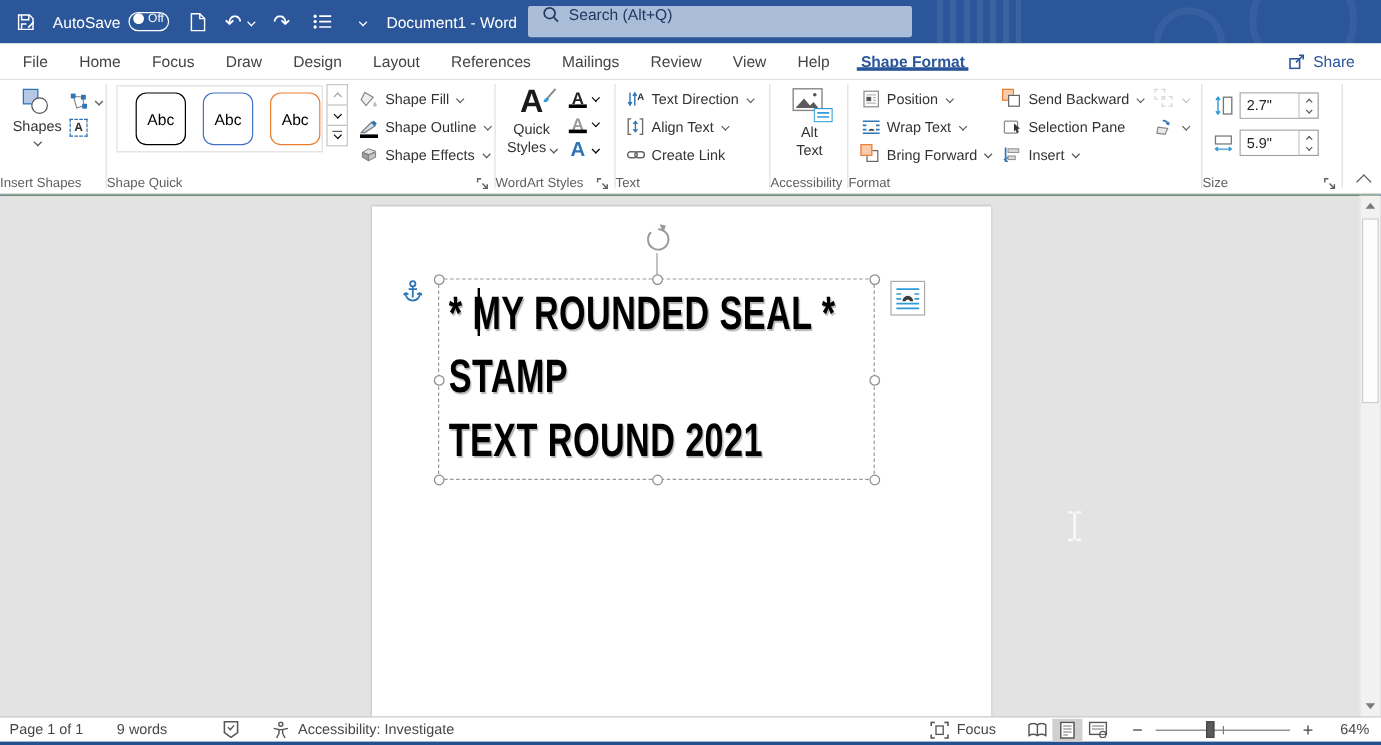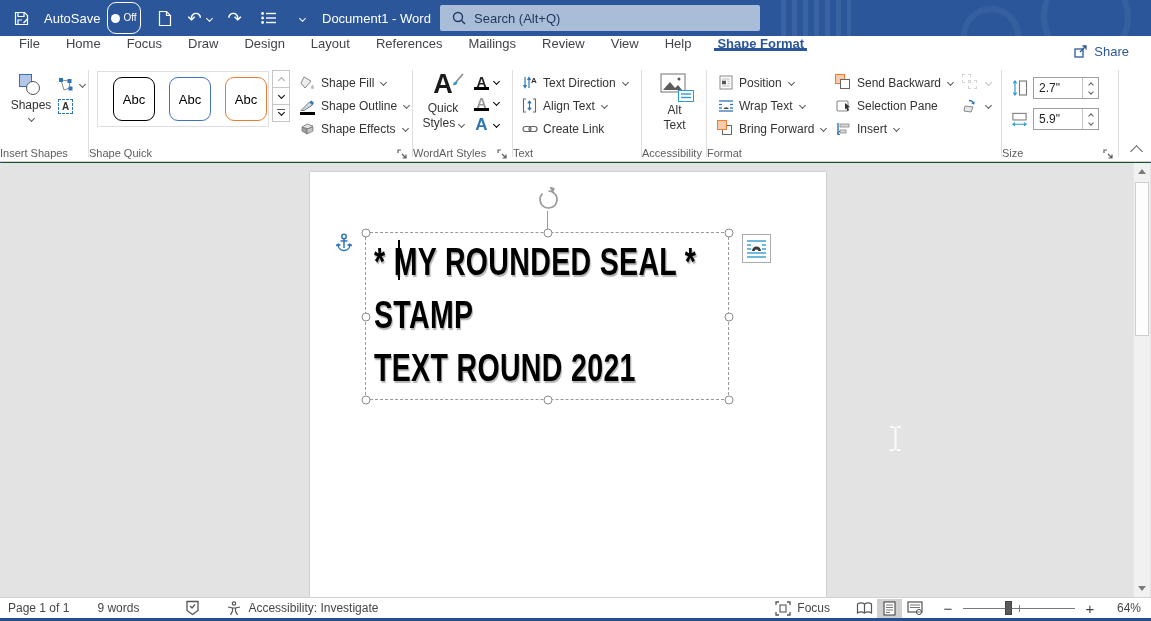--- a/index.html
+++ b/index.html
@@ -7,39 +7,39 @@
   .window {
     position:relative; width:1151px; height:621px; overflow:hidden;
     font-family:"Liberation Sans", sans-serif; cursor:default; background:#14532d;
     box-shadow: inset 1px 0 0 #2b579a, inset -1px 0 0 #2b579a, inset 0 -3px 0 #24508f;
   }
   
   .titlebar { position:absolute; left:0; top:0; width:100%; height:36px; background:#2b579a; color:#fff; }
   .tb-left { position:absolute; left:10px; top:0; height:36px; display:flex; align-items:center; gap:12px; }
   .tb-btn { display:flex; align-items:center; justify-content:center; height:26px; min-width:22px; }
   .autosave { display:flex; align-items:center; gap:7px; font-size:13px; }
-  .toggle { width:34px; height:32px; border:1.5px solid #fff; border-radius:9px; display:flex; align-items:center; padding:0 3px; gap:3px; }
+  .toggle { width:34px; height:16px; border:1.5px solid #fff; border-radius:9px; display:flex; padding:0 3px; gap:3px; }
   .toggle .knob { width:9px; height:9px; border-radius:50%; background:#fff; }
   .toggle .state { font-size:10px; color:#fff; line-height:1; }
   .qat-glyph { font-size:17px; color:#fff; line-height:1; }
   .chev { display:inline-block; width:5px; height:5px; border-right:1.4px solid currentColor; border-bottom:1.4px solid currentColor; transform:rotate(45deg); }
   .chev.white { color:#fff; }
   .doc-title { position:absolute; left:322px; top:0; height:36px; display:flex; align-items:center; font-size:13px; color:#fff; }
-  .searchbox { position:absolute; left:440px; top:5px; width:320px; height:26px; background:#a9bdd9; border-radius:2px; display:flex; align-items:center; gap:10px; padding-left:34px; font-size:13px; color:#1f3a60; }
+  .searchbox { position:absolute; left:440px; top:5px; width:320px; height:26px; background:#a9bdd9; border-radius:2px; display:flex; align-items:flex-start; gap:10px; padding-left:34px; font-size:13px; color:#1f3a60; }
   .tb-right { position:absolute; right:0; top:0; height:36px; display:flex; align-items:center; }
   .username { font-size:13px; margin-right:12px; }
   .avatar { width:26px; height:26px; border-radius:50%; background:#b12fa8; color:#fff; font-size:11px; display:flex; align-items:center; justify-content:center; margin-right:26px; }
   .winbtn { width:46px; height:36px; display:flex; align-items:center; justify-content:center; }
   .glyph-min { width:11px; height:1.5px; background:#fff; }
   .glyph-max { width:10px; height:10px; border:1.2px solid #fff; }
   .glyph-close { font-size:16px; color:#fff; line-height:1; }
   .deco { position:absolute; border:6px solid rgba(255,255,255,0.05); border-radius:50%; }
   .deco.bars { border:none; border-radius:0; background:repeating-linear-gradient(90deg, rgba(255,255,255,0.07) 0 5px, transparent 5px 11px); }
   
-  .tabrow { position:absolute; left:0; top:36px; width:100%; height:30px; background:#fff; display:flex; align-items:flex-start; padding-left:6px; }
+  .tabrow { position:absolute; left:0; top:36px; width:100%; height:30px; background:#fff; display:flex; align-items:center; padding-left:6px; }
   .tab { position:relative; display:flex; align-items:center; padding:0 13px; font-size:13px; color:#444; }
   .tab.active { color:#2b579a; font-weight:700; }
   .tab.active::after { content:""; position:absolute; left:10px; right:10px; bottom:0; height:3px; background:#2b579a; }
   .share-btn { position:absolute; right:14px; top:3px; height:24px; display:flex; align-items:center; gap:6px; color:#2b579a; font-size:13px; padding:0 8px; }
   
   .ribbon { position:absolute; left:0; top:66px; width:100%; height:96px; background:#fff; border-bottom:1px solid #d2d0ce; display:flex; }
   .rgroup { position:relative; height:100%; padding-top:5px; }
   .rgroup::after { content:""; position:absolute; right:0; top:4px; bottom:4px; width:1px; background:#e1dfdd; }
   .rgroup-label { position:absolute; bottom:2px; left:0; right:0; text-align:left; font-size:11px; color:#605e5c; }
   .launcher { position:absolute; right:4px; bottom:3px; width:12px; height:12px; }

